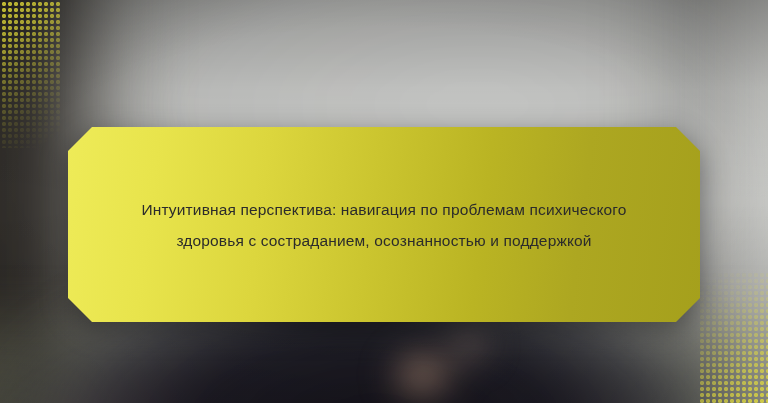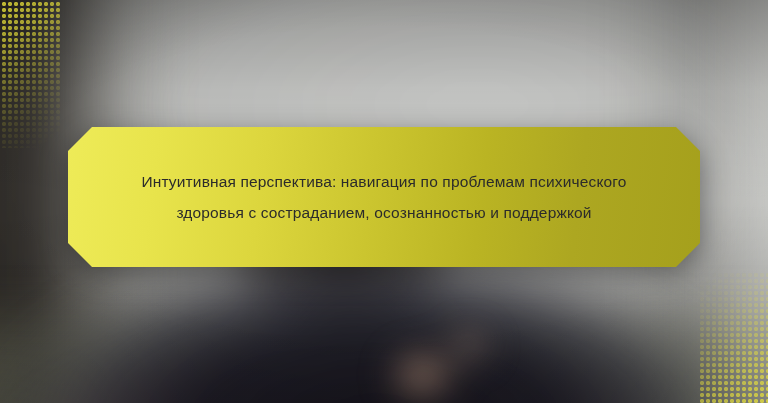--- a/index.html
+++ b/index.html
@@ -171,21 +171,21 @@
             mask-image: linear-gradient(-35deg, rgba(0,0,0,0.95) 0%, rgba(0,0,0,0.72) 26%, rgba(0,0,0,0.38) 50%, rgba(0,0,0,0.13) 72%, rgba(0,0,0,0) 94%);
     opacity: .8;
   }
 
   
   .banner-wrap {
     position: absolute;
     left: 68px;
     top: 127px;
     width: 632px;
-    height: 140px;
+    height: 195px;
     filter: drop-shadow(0 8px 14px rgba(0,0,0,0.42));
   }
   .banner {
     position: absolute;
     inset: 0;
     background: linear-gradient(97deg,
       #eeeb58 0%,
       #e8e44c 14%,
       #dcd63d 31%,
       #cbc52f 48%,

